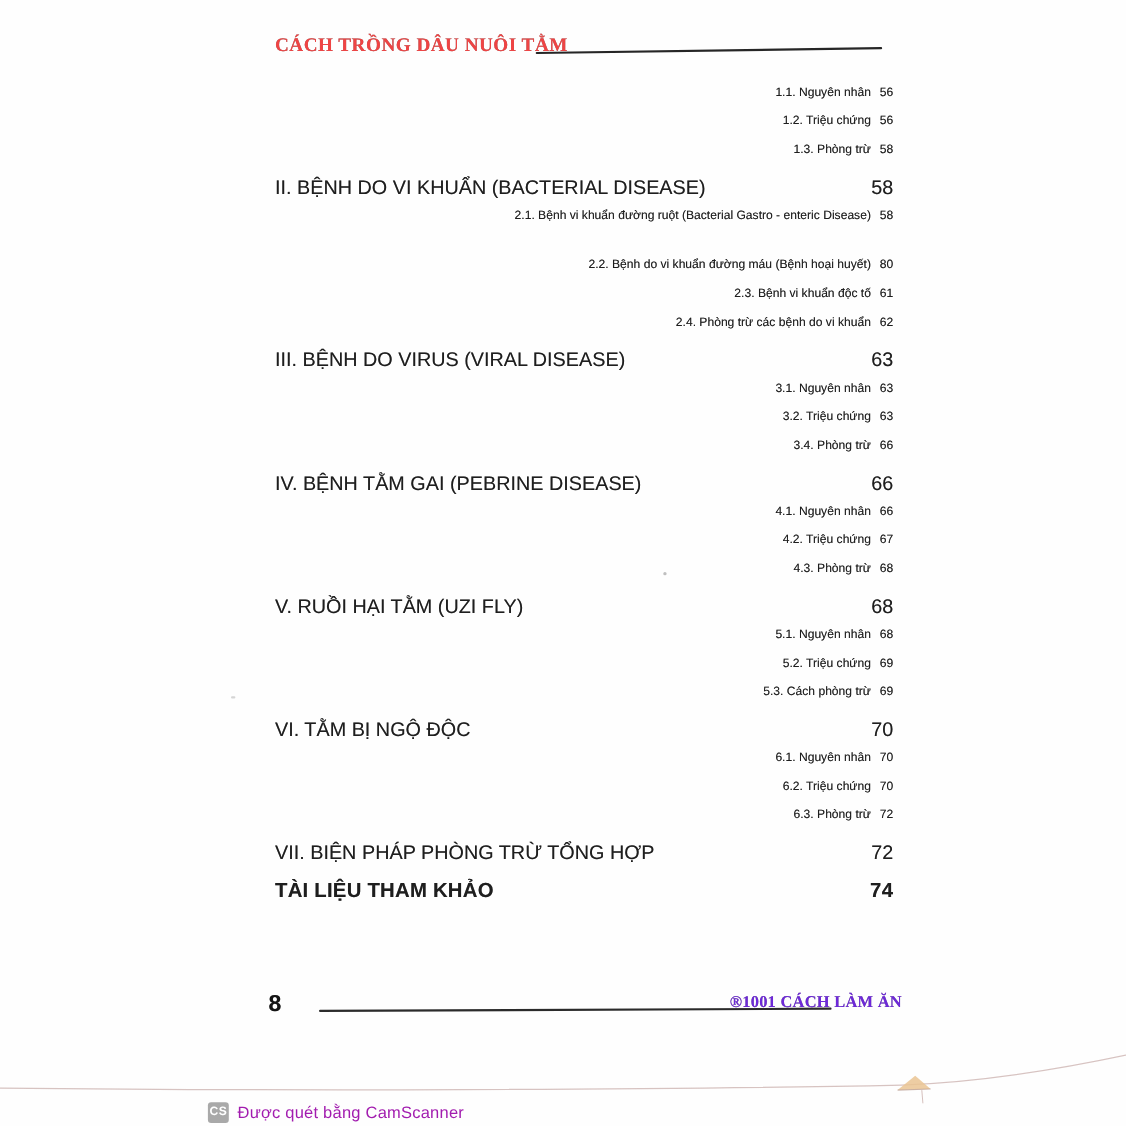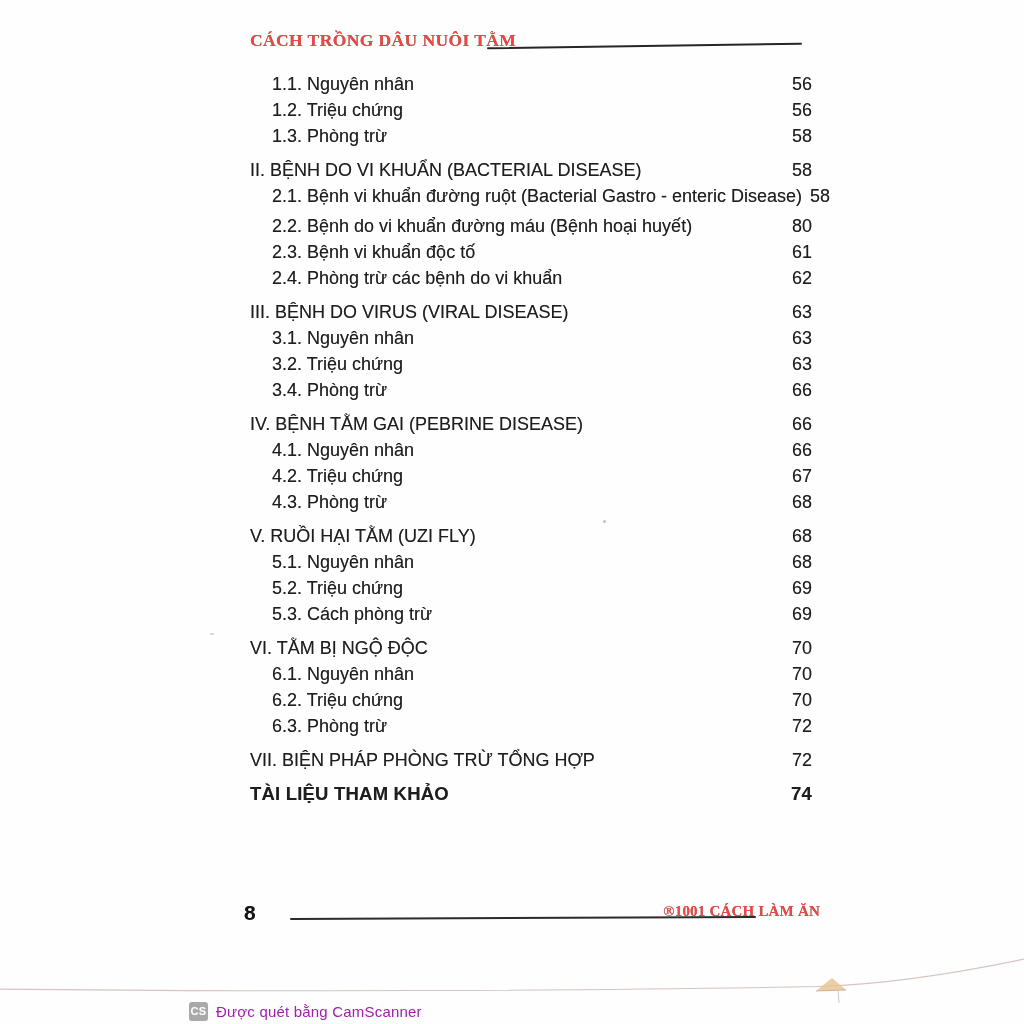--- a/index.html
+++ b/index.html
@@ -30,38 +30,38 @@
     position: absolute; left: 250px; top: 71px; width: 562px;
     color: #1e1e1e;
   }
   .toc-row {
     display: flex; justify-content: space-between; align-items: center;
     height: 26px; line-height: 26px; white-space: nowrap;
     text-shadow: 0 0 0.45px rgba(30,30,30,0.5);
   }
   .toc-label { overflow: visible; }
   .toc-page { margin-left: 8px; flex: none; }
-  .toc-sub  { padding-left: 22px; font-size: 18px; }
+  .toc-sub  { padding-left: 22px; font-size: 11px; justify-content: flex-end; }
   .toc-head { margin-top: 8px; font-size: 18px; }
-  .toc-row.extra-gap { margin-top: 4px; }
+  .toc-row.extra-gap { margin-top: 19px; }
   .toc-ref  { margin-top: 8px; font-weight: bold; font-size: 18.5px; letter-spacing: 0.2px; gap: 33px; }
 
   
   .footer-page-number {
     position: absolute; left: 244px; top: 901px; font-size: 21px; font-weight: bold;
     color: #141414; text-shadow: 0 0 0.5px rgba(20,20,20,0.5);
   }
   .footer-rule {
     position: absolute; left: 290px; top: 917px; width: 466px; height: 2px;
     background: #2b2b2b; transform: rotate(-0.25deg); border-radius: 2px;
   }
   .footer-brand {
     position: absolute; right: 204px; top: 903px; width: 200px; text-align: right;
     font-family: "Liberation Serif", "DejaVu Serif", serif;
-    font-weight: bold; font-size: 15px; letter-spacing: 0.2px; color: #ef4444;
+    font-weight: bold; font-size: 15px; letter-spacing: 0.2px; color: #6d28d9;
     white-space: nowrap; text-shadow: 0 0 0.5px rgba(28,28,28,0.5);
   }
 
   
   .page-edge-svg { position: absolute; left: 0; top: 0; width: 1024px; height: 1024px; pointer-events: none; }
   .speck { position: absolute; background: #8a8a8a; border-radius: 50%; }
   .speck-1 { left: 603px; top: 520px; width: 3px; height: 3px; opacity: 0.55; }
   .speck-2 { left: 210px; top: 633px; width: 4px; height: 2px; opacity: 0.35; border-radius: 2px; }
 
   

